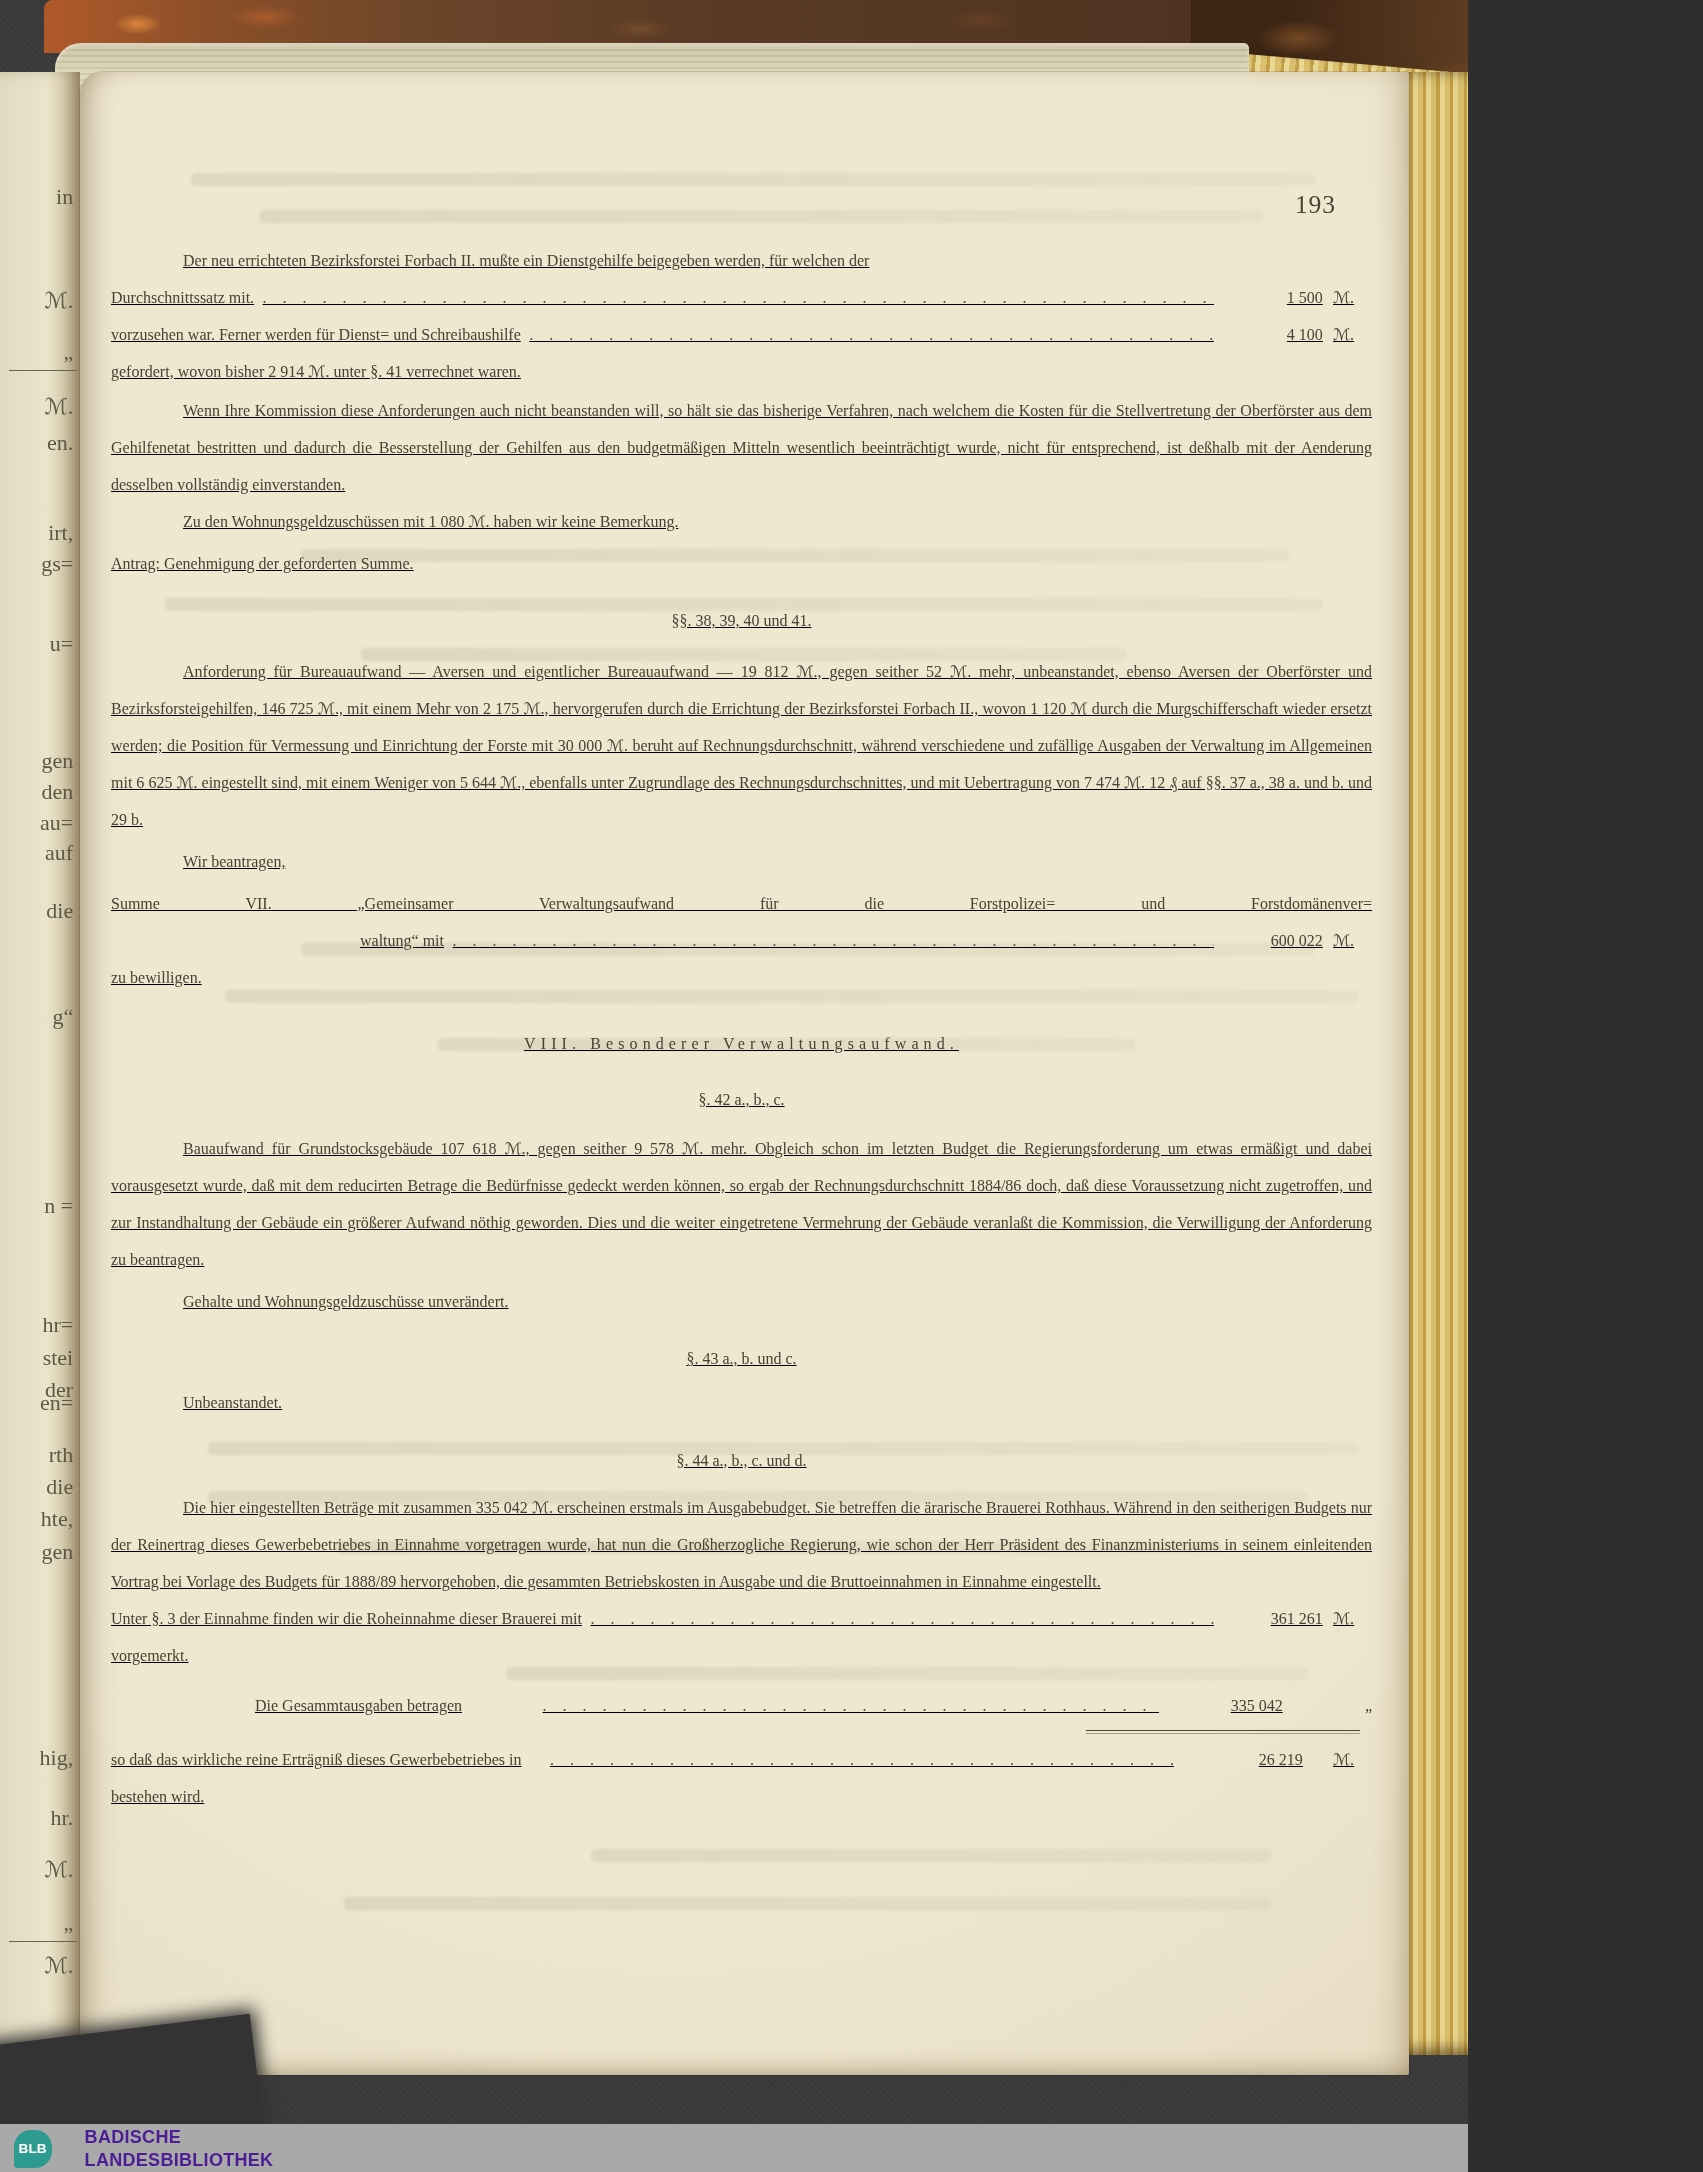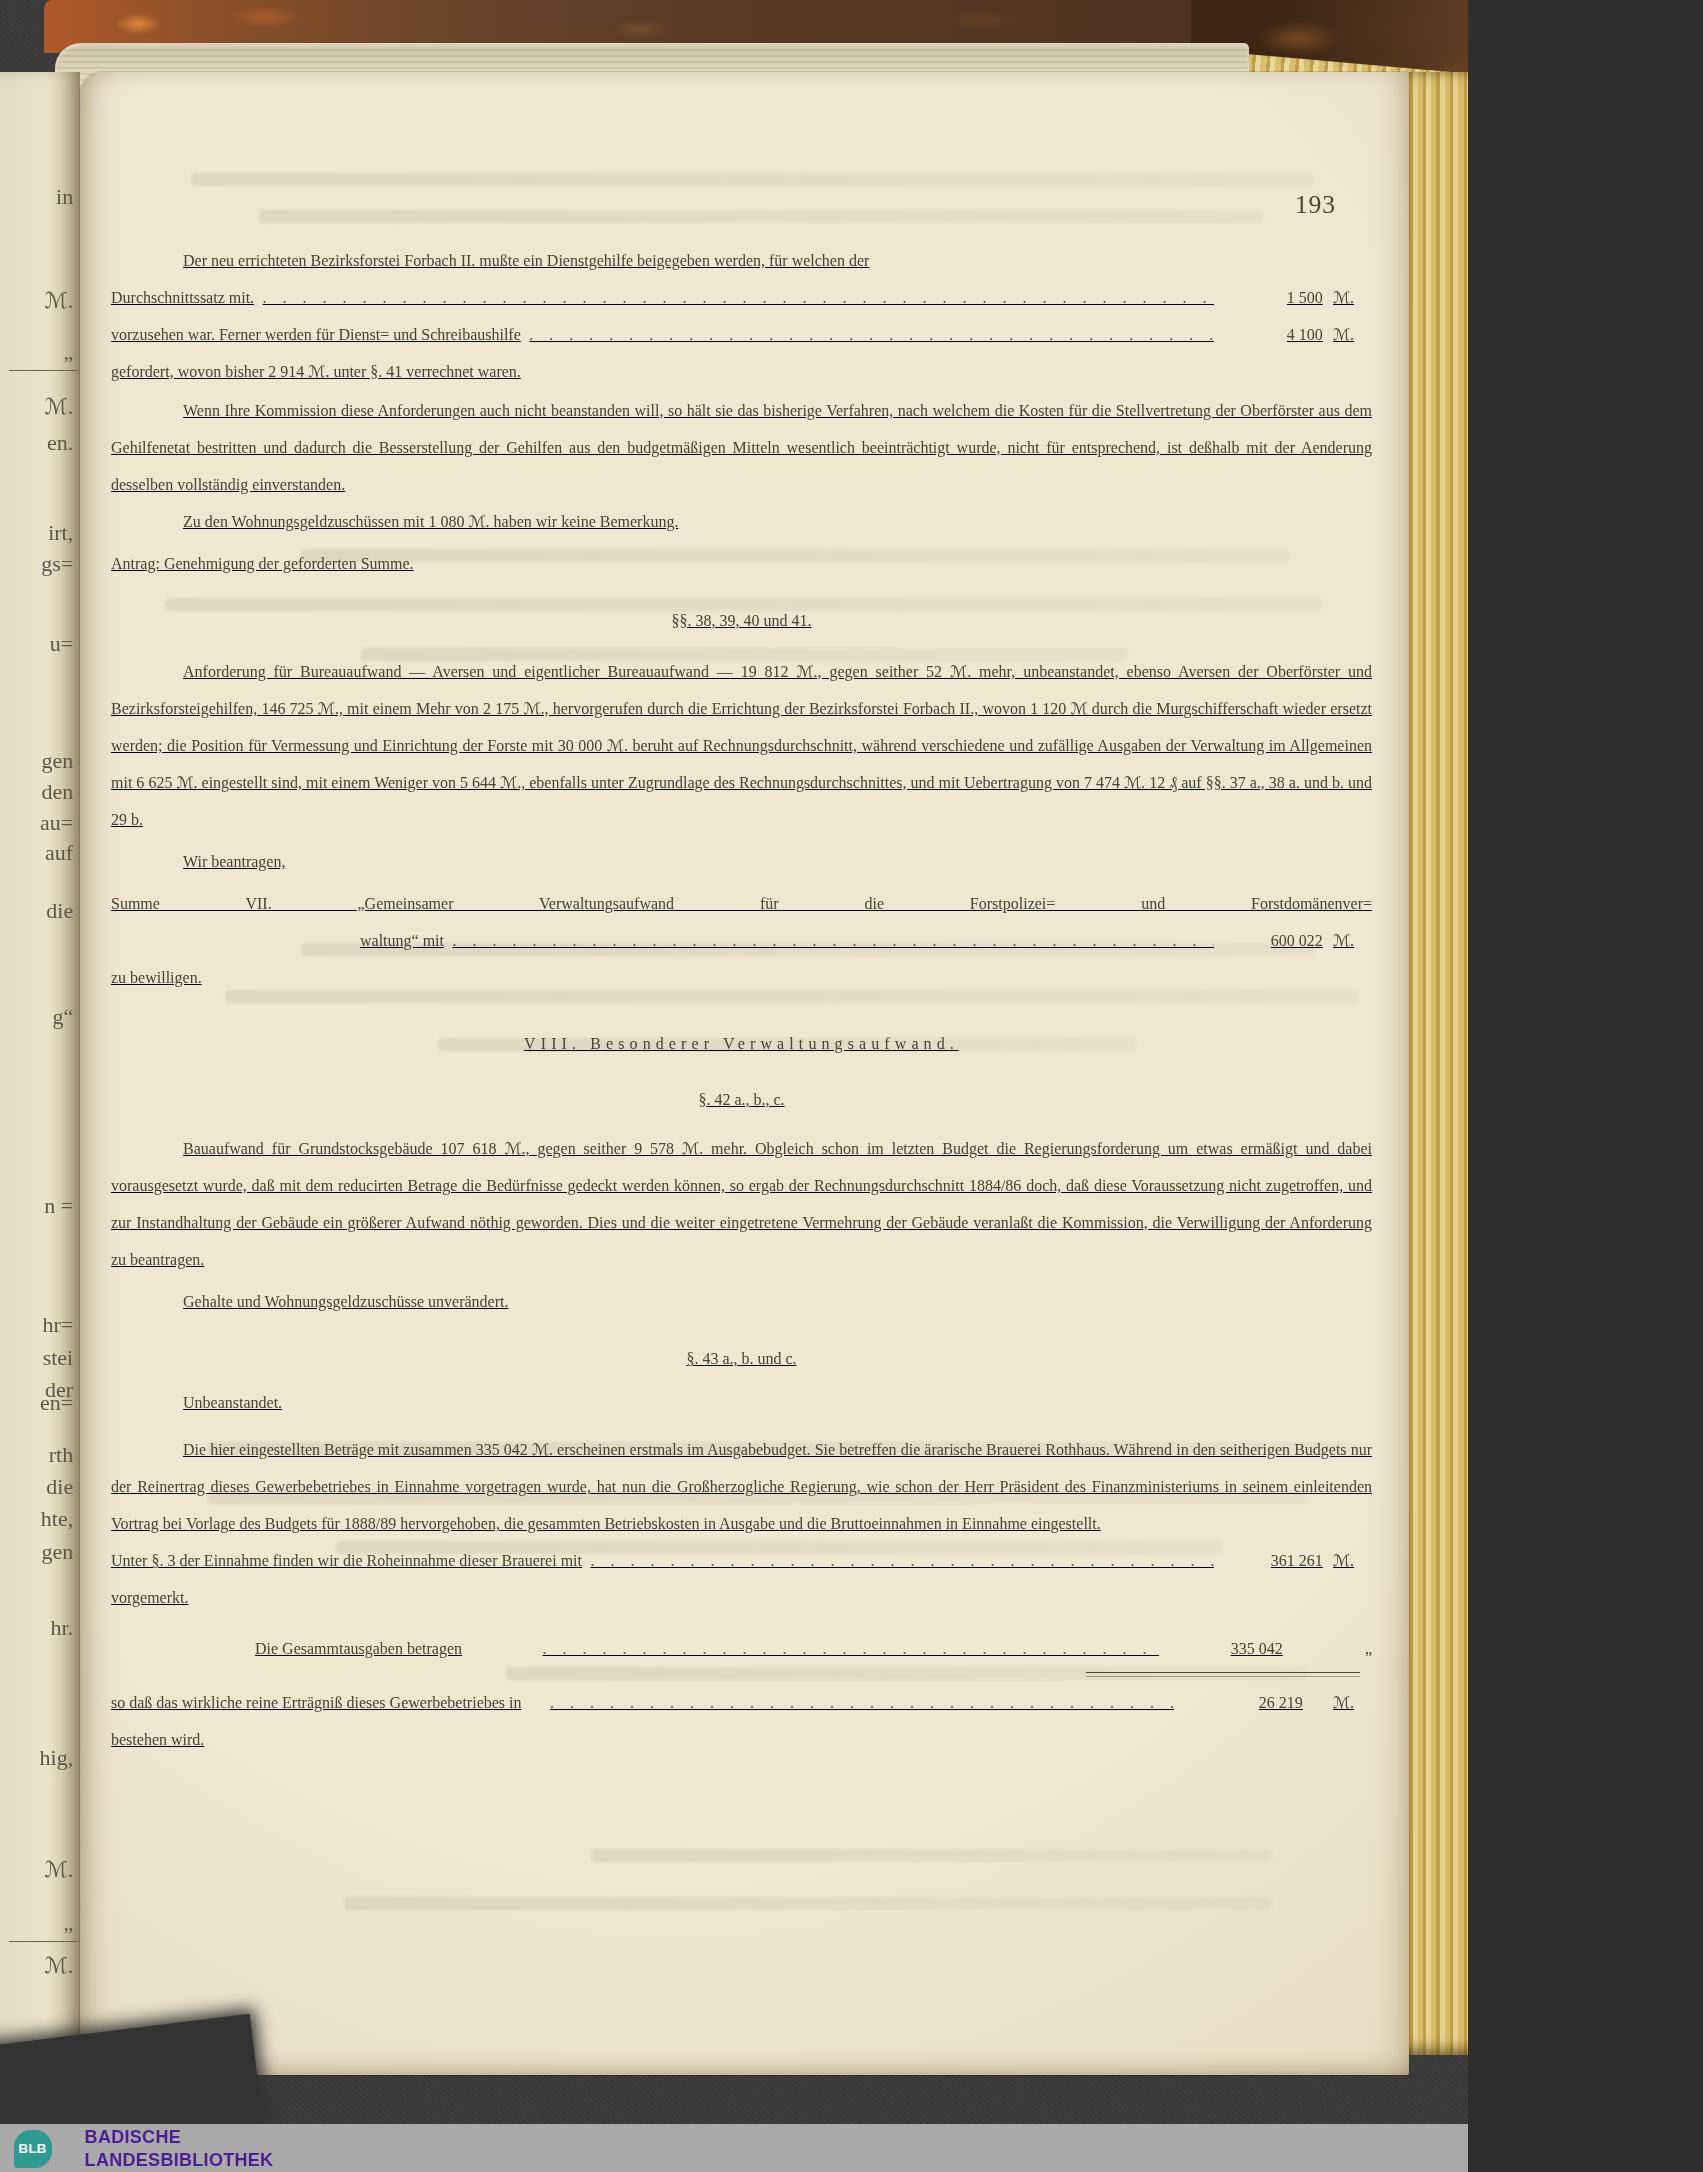--- a/index.html
+++ b/index.html
@@ -129,21 +129,21 @@
       <span class="frag" style="top: 932px;">g“</span>
       <span class="frag" style="top: 1121px;">n =</span>
       <span class="frag" style="top: 1240px;">hr=</span>
       <span class="frag" style="top: 1273px;">stei</span>
       <span class="frag" style="top: 1305px;">der</span>
       <span class="frag" style="top: 1318px; text-align: right;">en=</span>
       <span class="frag" style="top: 1370px;">rth</span>
       <span class="frag" style="top: 1402px;">die</span>
       <span class="frag" style="top: 1434px;">hte,</span>
       <span class="frag" style="top: 1467px;">gen</span>
-      <span class="frag" style="top: 1543px;">hr.</span>
+      <span class="frag" style="top: 1733px;">hr.</span>
       <span class="frag" style="top: 1673px;">hig,</span>
       <span class="frag" style="top: 1785px;">ℳ.</span>
       <span class="frag" style="top: 1838px;">„</span>
       <div class="frag-rule" style="top: 1869px;"></div>
       <span class="frag" style="top: 1881px;">ℳ.</span>
     </div>
 
   <div class="page-main">
     <div class="ghost g1"></div>
     <div class="ghost g2"></div>
@@ -188,20 +188,21 @@
           <span class="amt">600 022</span>
           <span class="unit">ℳ.</span>
         </div>
         <p class="para indent2">zu bewilligen.</p>
         <p class="heading sperr" style="margin-top: 29px;">VIII. Besonderer Verwaltungsaufwand.</p>
         <p class="heading " style="margin-top: 19px;">§. 42 a., b., c.</p>
         <p class="para indent" style="margin-top: 12px;">Bauaufwand für Grundstocksgebäude 107 618 ℳ., gegen seither 9 578 ℳ. mehr.  Obgleich schon im letzten Budget die Regierungsforderung um etwas ermäßigt und dabei vorausgesetzt wurde, daß mit dem reducirten Betrage die Bedürfnisse gedeckt werden können, so ergab der Rechnungsdurchschnitt 1884/86 doch, daß diese Voraussetzung nicht zugetroffen, und zur Instandhaltung der Gebäude ein größerer Aufwand nöthig geworden. Dies und die weiter eingetretene Vermehrung der Gebäude veranlaßt die Kommission, die Verwilligung der Anforderung zu beantragen.</p>
         <p class="para indent" style="margin-top: 5.1px;">Gehalte und Wohnungsgeldzuschüsse unverändert.</p>
         <p class="heading " style="margin-top: 20.4px;">§. 43 a., b. und c.</p>
         <p class="para indent" style="margin-top: 6.8px;">Unbeanstandet.</p>
+        <p class="heading " style="margin-top: 20.4px;">§. 44 a., b., c. und d.</p>
         <p class="para indent" style="margin-top: 10.2px;">Die hier eingestellten Beträge mit zusammen 335 042 ℳ. erscheinen erstmals im Ausgabebudget.  Sie betreffen die ärarische Brauerei Rothhaus.  Während in den seitherigen Budgets nur der Reinertrag dieses Gewerbebetriebes in Einnahme vorgetragen wurde, hat nun die Großherzogliche Regierung, wie schon der Herr Präsident des Finanzministeriums in seinem einleitenden Vortrag bei Vorlage des Budgets für 1888/89 hervorgehoben, die gesammten Betriebskosten in Ausgabe und die Bruttoeinnahmen in Einnahme eingestellt.</p>
         <div class="leader-row ">
           <span class="lt">Unter §. 3 der Einnahme finden wir die Roheinnahme dieser Brauerei mit</span>
           <span class="dots"> .  .  .  .  .  .  .  .  .  .  .  .  .  .  .  .  .  .  .  .  .  .  .  .  .  .  .  .  .  .  .  .  .  .  .  .  .  .  .  .  .  .  .  .  .  .  .  .  .  . </span>
           <span class="amt">361 261</span>
           <span class="unit">ℳ.</span>
         </div>
         <p class="para ">vorgemerkt.</p>
         <div class="leader-row indent" style="margin-top: 13.6px;">
           <span class="lt">Die Gesammtausgaben betragen</span>

